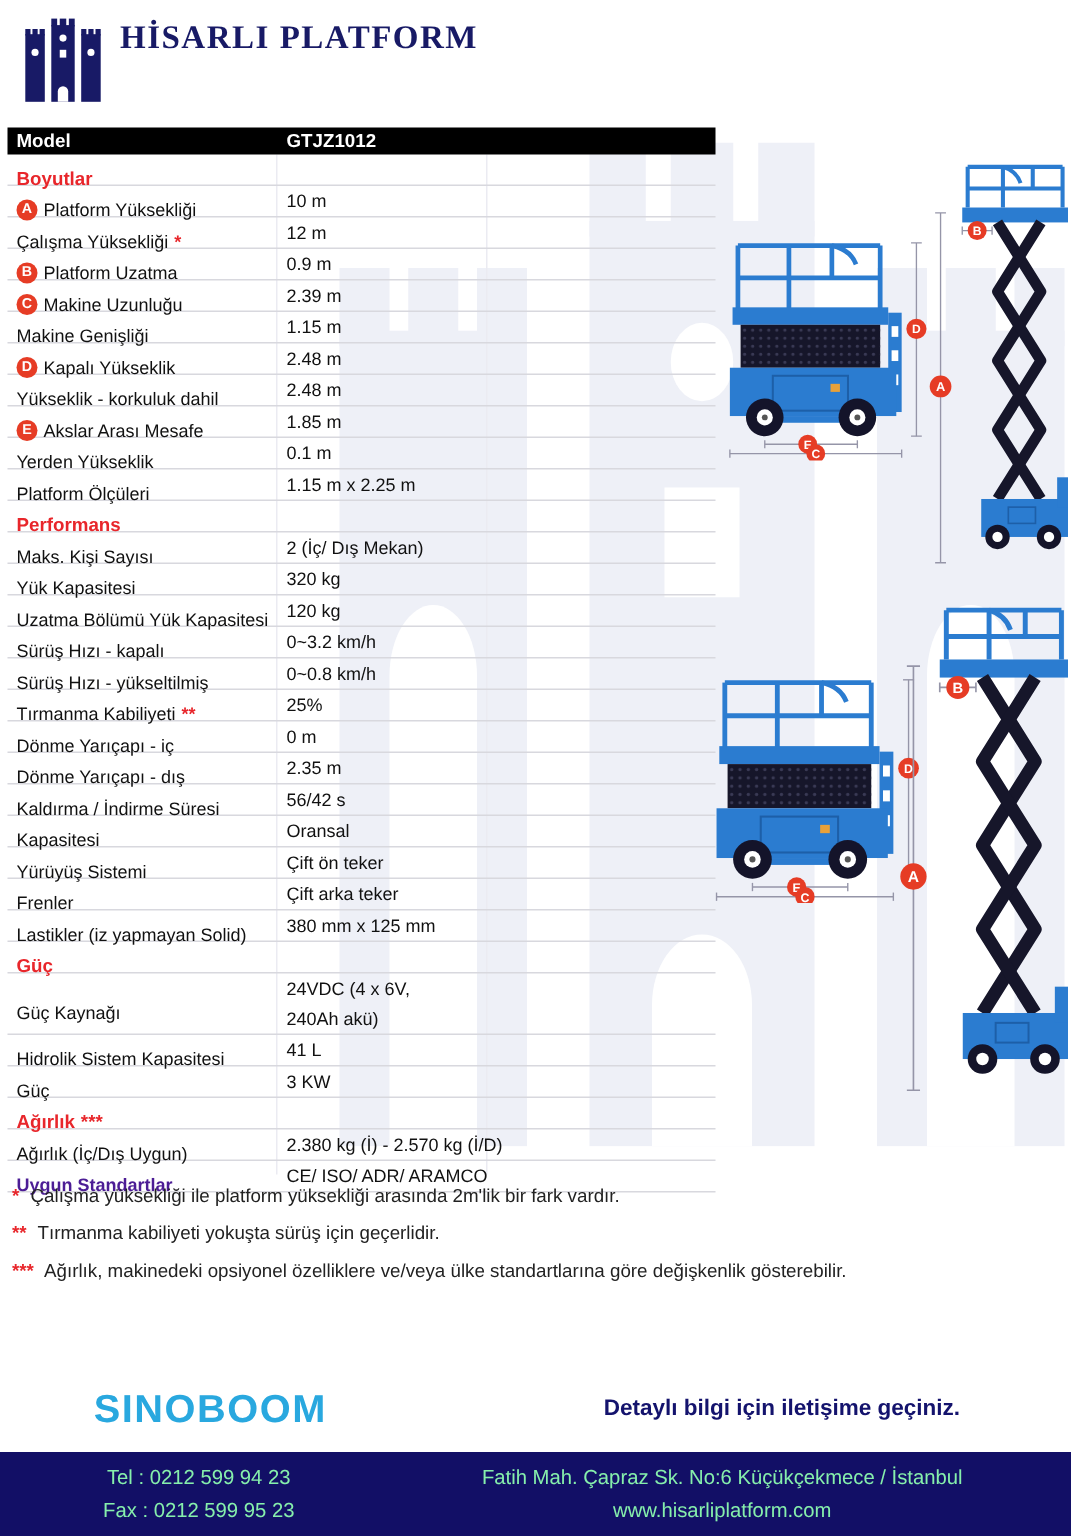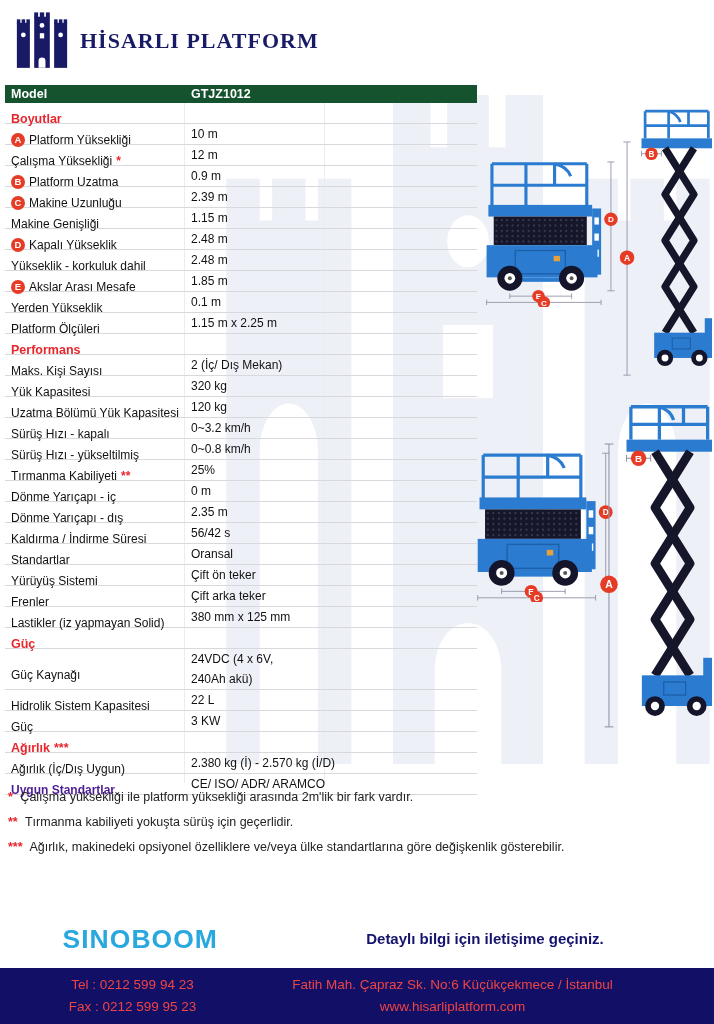--- a/index.html
+++ b/index.html
@@ -2,27 +2,27 @@
 <html><head>
 <meta charset="utf-8">
 <style>
   html,body{margin:0;padding:0;background:#ffffff;}
   .page{position:relative;width:714px;height:1024px;background:#fff;overflow:hidden;
         font-family:"Liberation Sans",sans-serif;color:#111;}
   .layer{position:absolute;}
   
   .watermark{left:218px;top:95px;width:500px;height:690px;color:#eef0f7;z-index:0;}
   
-  .brand{left:16px;top:12px;display:flex;align-items:center;gap:12px;z-index:2;}
+  .brand{left:16px;top:12px;display:flex;align-items:flex-start;gap:12px;z-index:2;}
   .brand-logo{width:52px;height:58px;color:#181a66;}
   .brand-title{font-family:"Liberation Serif",serif;font-weight:bold;font-size:22px;
                color:#181a66;letter-spacing:1px;}
   
   .spec-table{left:5px;top:85px;width:472px;height:700px;z-index:2;}
-  .tbl-head{height:18px;background:#14532d;color:#fff;display:flex;align-items:center;
+  .tbl-head{height:18px;background:#000000;color:#fff;display:flex;align-items:center;
             font-size:12.5px;font-weight:bold;}
   .tbl-head .hl{width:180px;padding-left:6px;box-sizing:border-box;}
   .tbl-head .hv{flex:1;padding-left:6px;}
   .vdiv{position:absolute;width:1px;top:18px;height:680px;background:#ebebf2;z-index:-1;}
   .row{display:flex;align-items:center;height:20px;border-bottom:1px solid #d8d8de;
        font-size:12px;line-height:1;}
   .row .lbl{width:180px;padding-left:6px;box-sizing:border-box;display:flex;
             align-items:center;gap:4px;white-space:nowrap;margin-top:12px;}
   .row .val{flex:1;padding-left:6px;}
   .row.section{color:#e8262b;font-weight:bold;font-size:12.5px;}
@@ -39,24 +39,24 @@
   .dg-extended-1{left:618px;top:104px;width:94px;}
   .dg-folded-2{left:474px;top:444px;width:140px;}
   .dg-extended-2{left:598px;top:398px;width:114px;}
   
   .footnotes{left:8px;top:790px;width:660px;z-index:2;}
   .footnote{font-size:12.5px;color:#222;margin-bottom:11px;}
   .footnote .mark{margin-right:4px;}
   
   .sinoboom{left:64px;top:924px;font-size:26px;font-weight:bold;color:#29a8df;
             letter-spacing:1px;transform:scaleX(1.02);z-index:2;}
-  .cta{left:330px;top:930px;width:310px;text-align:center;color:#14136d;
+  .cta{left:330px;top:930px;width:310px;text-align:right;color:#14136d;
        font-size:15px;font-weight:600;z-index:2;}
-  .footer-bar{left:0;top:968px;width:714px;height:56px;background:#120f66;color:#ef4444;
-              display:flex;align-items:center;z-index:2;}
+  .footer-bar{left:0;top:968px;width:714px;height:56px;background:#120f66;color:#86efac;
+              display:flex;align-items:center;z-index:2;gap:29px;}
   .footer-left{width:265px;text-align:center;font-size:13.5px;line-height:1.6;}
   .footer-right{width:375px;text-align:center;font-size:13.5px;line-height:1.6;}
   svg text{font-family:"Liberation Sans",sans-serif;}
 </style>
 </head>
 <body>
 
 <div class="page">
 
   <svg class="layer watermark" viewBox="0 0 120 132" preserveAspectRatio="none">
@@ -282,21 +282,21 @@
       <div class="lbl">
 
         <span class="lbl-text">Kaldırma / İndirme Süresi</span>
 
       </div>
       <div class="val">56/42 s</div>
     </div>
         <div class="row">
       <div class="lbl">
 
-        <span class="lbl-text">Standartlar</span>
+        <span class="lbl-text">Kapasitesi</span>
 
       </div>
       <div class="val">Oransal</div>
     </div>
         <div class="row">
       <div class="lbl">
 
         <span class="lbl-text">Yürüyüş Sistemi</span>
 
       </div>
@@ -334,21 +334,21 @@
       </div>
       <div class="val">24VDC (4 x 6V,
 240Ah akü)</div>
     </div>
         <div class="row">
       <div class="lbl">
 
         <span class="lbl-text">Hidrolik Sistem Kapasitesi</span>
 
       </div>
-      <div class="val">22 L</div>
+      <div class="val">41 L</div>
     </div>
         <div class="row">
       <div class="lbl">
 
         <span class="lbl-text">Güç</span>
 
       </div>
       <div class="val">3 KW</div>
     </div>
         <div class="row section">

